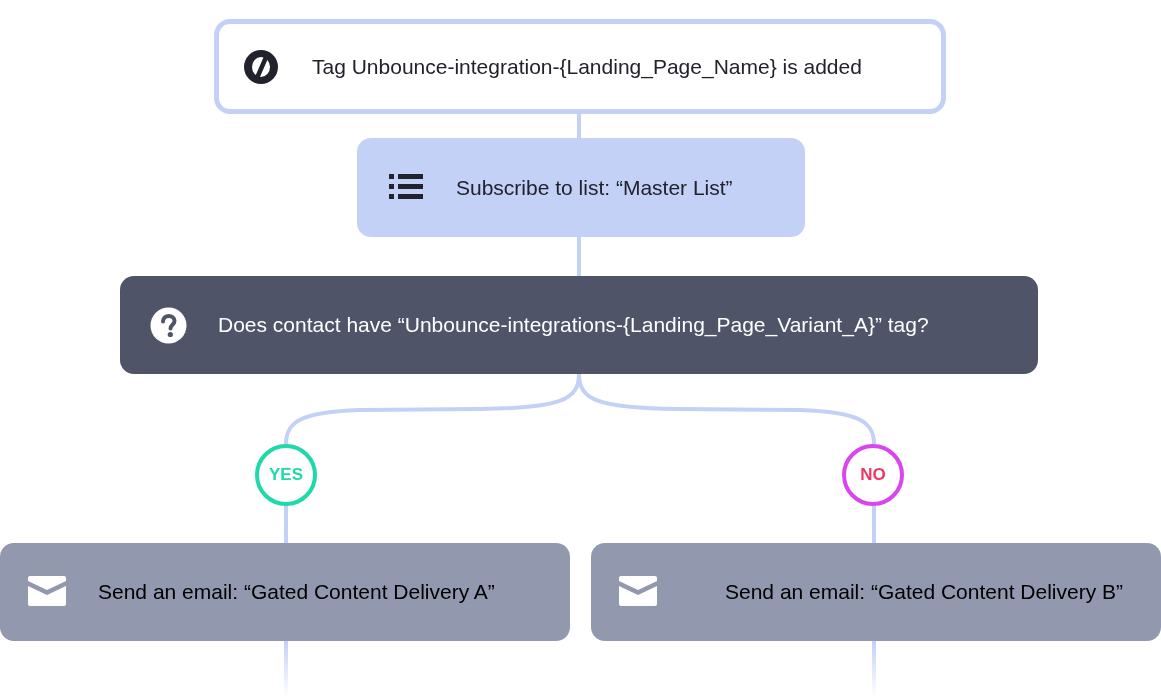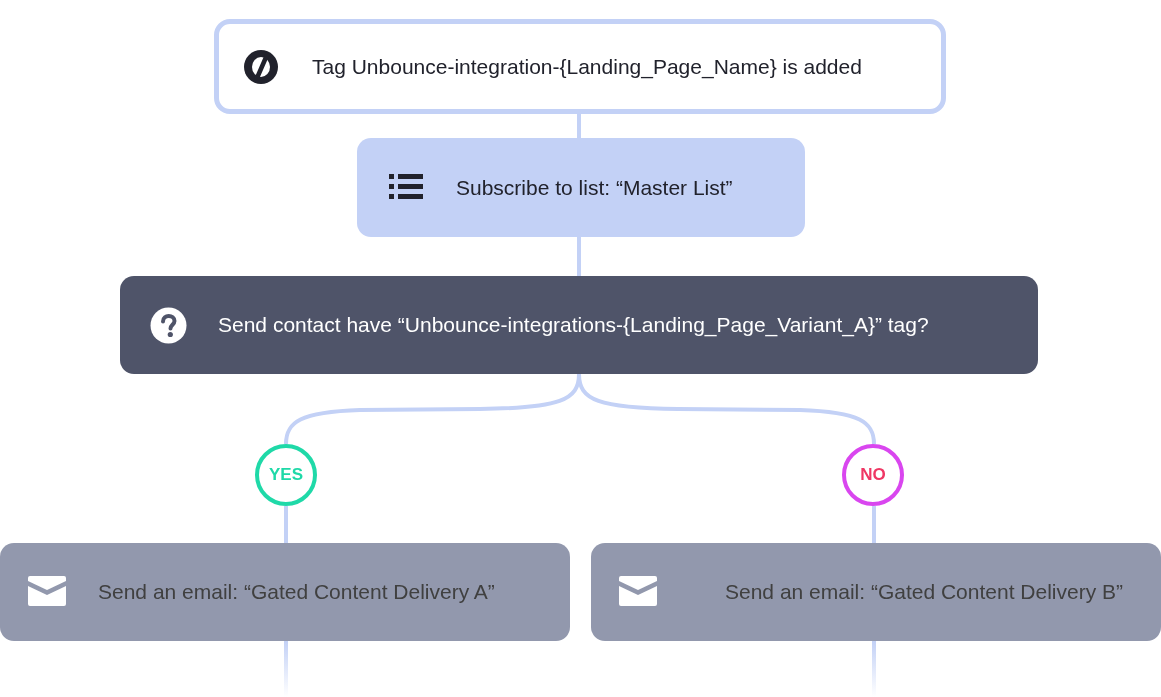--- a/index.html
+++ b/index.html
@@ -16,21 +16,21 @@
 
   #subscribe { left:357px; top:138px; width:448px; height:99px; background:#c3d1f6; }
   #subscribe .label { position:absolute; left:99px; color:#21222c; }
   #subscribe .icon { left:32px; top:36px; width:34px; height:26px; }
 
   #condition { left:120px; top:276px; width:918px; height:98px; background:#4f5469; }
   #condition .label { position:absolute; left:98px; color:#ffffff; }
   #condition .icon { left:30px; top:31px; width:37px; height:37px; }
 
   .email { top:543px; height:98px; background:#9298ad; }
-  .email .label { position:absolute; color:#404040;text-align:center; }
+  .email .label { position:absolute; color:#000000;text-align:center; }
   #email-a { left:0px; width:570px; }
   #email-a .label { left:98px; }
   #email-a .icon { left:28px; top:32px; width:38px; height:32px; }
   #email-b { left:591px; width:570px; }
   #email-b .label { left:98px;margin-left:36px; }
   #email-b .icon { left:28px; top:32px; width:38px; height:32px; }
 
   .badge { position:absolute; width:62px; height:62px; box-sizing:border-box; border-radius:50%;
            background:#ffffff; display:flex; align-items:center; justify-content:center;
            font-weight:bold; font-size:17px; }
@@ -85,21 +85,21 @@
 </div>
 
 <div class="node" id="condition">
   <span class="icon">
     <svg width="37" height="37" viewBox="0 0 37 37">
       <circle cx="18.5" cy="18.5" r="18" fill="#ffffff"></circle>
       <path d="M13 14.5 C13 10.5 16 9 18.7 9 C21.8 9 24.5 10.8 24.5 14 C24.5 17.5 20.5 18 20.5 21.5" fill="none" stroke="#4f5469" stroke-width="4" stroke-linecap="round"></path>
       <circle cx="20.3" cy="27.5" r="2.6" fill="#4f5469"></circle>
     </svg>
   </span>
-  <span class="label">Send contact have “Unbounce-integrations-{Landing_Page_Variant_A}” tag?</span>
+  <span class="label">Does contact have “Unbounce-integrations-{Landing_Page_Variant_A}” tag?</span>
 </div>
 
 <div class="badge" id="badge-yes">YES</div>
 <div class="badge" id="badge-no">NO</div>
 
 <div class="node email" id="email-a">
   <span class="icon">
     <svg width="38" height="30" viewBox="0 0 38 30">
       <path d="M2 0 H36 A2 2 0 0 1 38 2 V5 L19 14 L0 5 V2 A2 2 0 0 1 2 0 Z" fill="#ffffff"></path>
       <path d="M0 10 L19 19 L38 10 V28 A2 2 0 0 1 36 30 H2 A2 2 0 0 1 0 28 Z" fill="#ffffff"></path>

